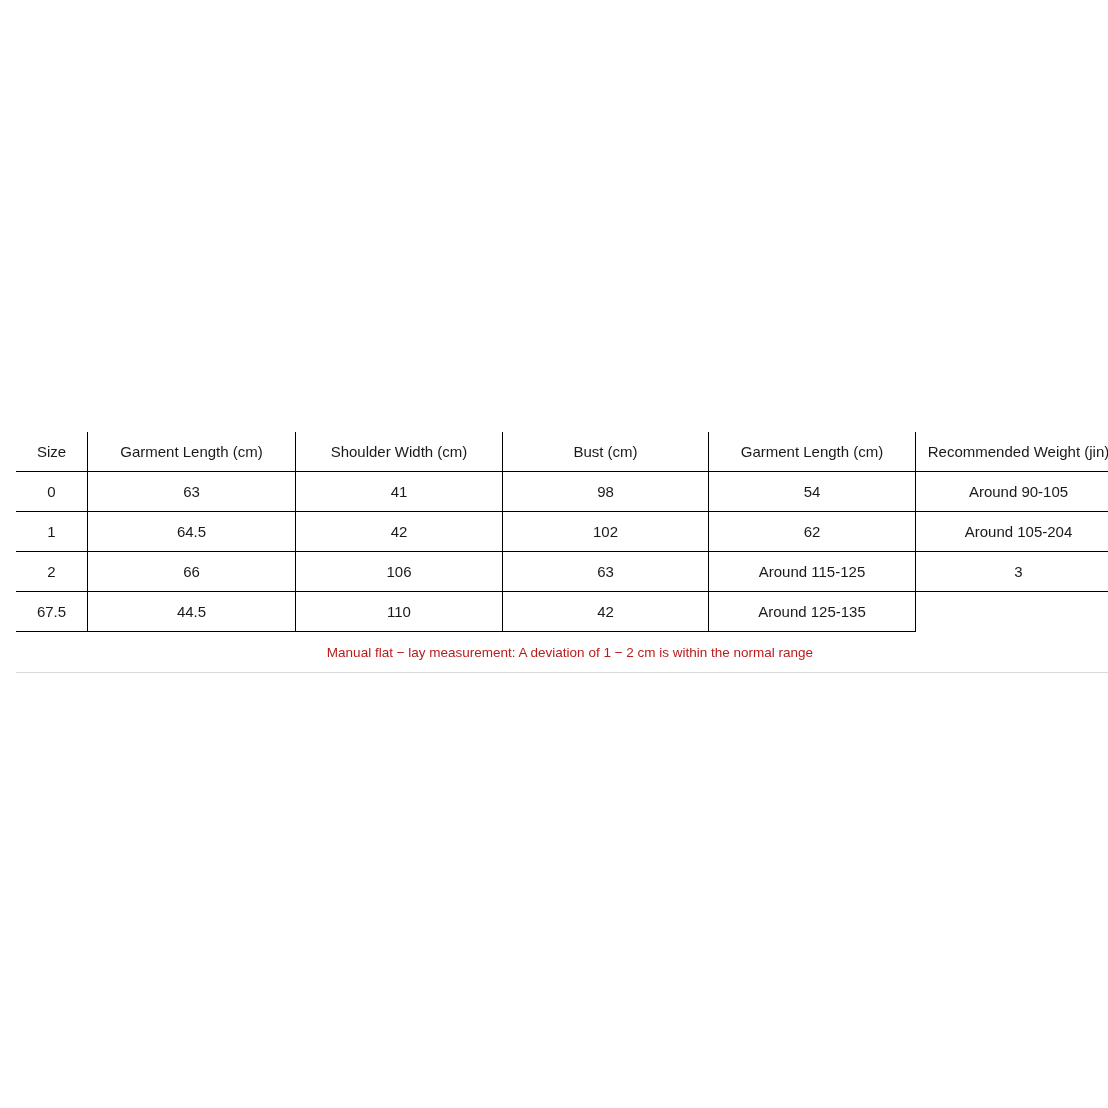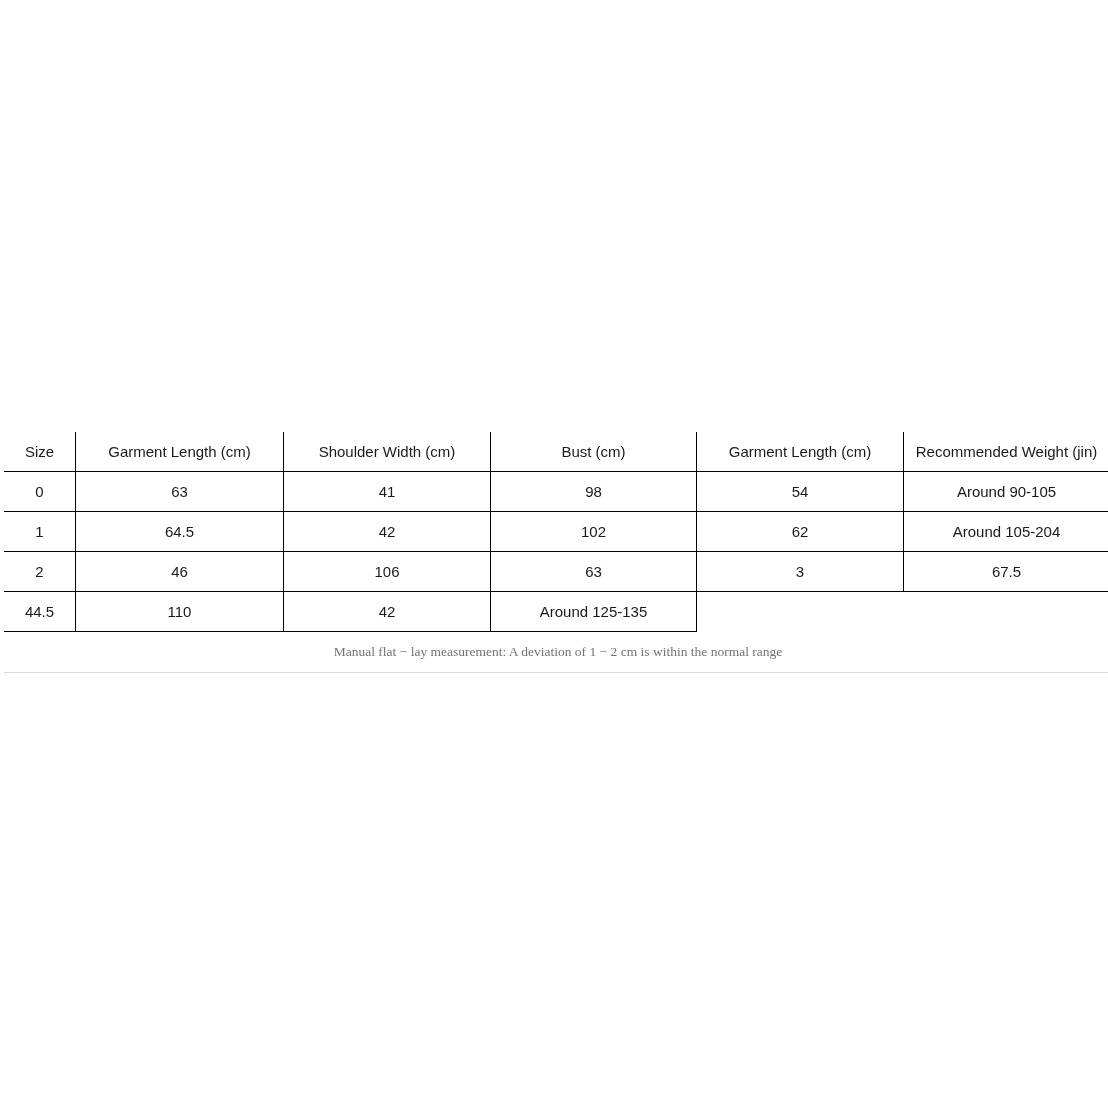--- a/index.html
+++ b/index.html
@@ -12,21 +12,21 @@
     width: 1108px;
     height: 1108px;
     background: #ffffff;
     overflow: hidden;
     font-family: "Liberation Sans", sans-serif;
     color: #1a1a1a;
   }
   .size-table {
     position: absolute;
     top: 432px;
-    left: 4px;
+    left: 16px;
     width: 946px;
     text-align: center;
   }
   .grid {
     display: grid;
     grid-template-columns: 72px 208px 207px 206px 207px 206px;
   }
   .cell {
     box-sizing: border-box;
     height: 40px;
@@ -43,23 +43,23 @@
   .footnote-row {
     box-sizing: border-box;
     width: 1108px;
     height: 41px;
     border-bottom: 1px solid #d9d9d9;
     display: flex;
     align-items: center;
     justify-content: center;
   }
   .footnote-text {
-    font-family: Liberation Serif, serif;
+    font-family: Liberation Sans, sans-serif;
     font-size: 13.5px;
-    color: #737373;
+    color: #b91c1c;
     white-space: nowrap;
   }
 </style>
 </head>
 <body>
 
 <div class="canvas">
   <div class="size-table">
     <div class="grid">
 
@@ -78,23 +78,24 @@
       <div class="cell">Around 90-105</div>
 
       <div class="cell">1</div>
       <div class="cell">64.5</div>
       <div class="cell">42</div>
       <div class="cell">102</div>
       <div class="cell">62</div>
       <div class="cell">Around 105-204</div>
 
       <div class="cell">2</div>
-      <div class="cell">46</div>
+      <div class="cell">66</div>
       <div class="cell">106</div>
       <div class="cell">63</div>
+      <div class="cell">Around 115-125</div>
 
       <div class="cell">3</div>
       <div class="cell">67.5</div>
       <div class="cell">44.5</div>
       <div class="cell">110</div>
       <div class="cell">42</div>
       <div class="cell">Around 125-135</div>
 
     </div>
 

